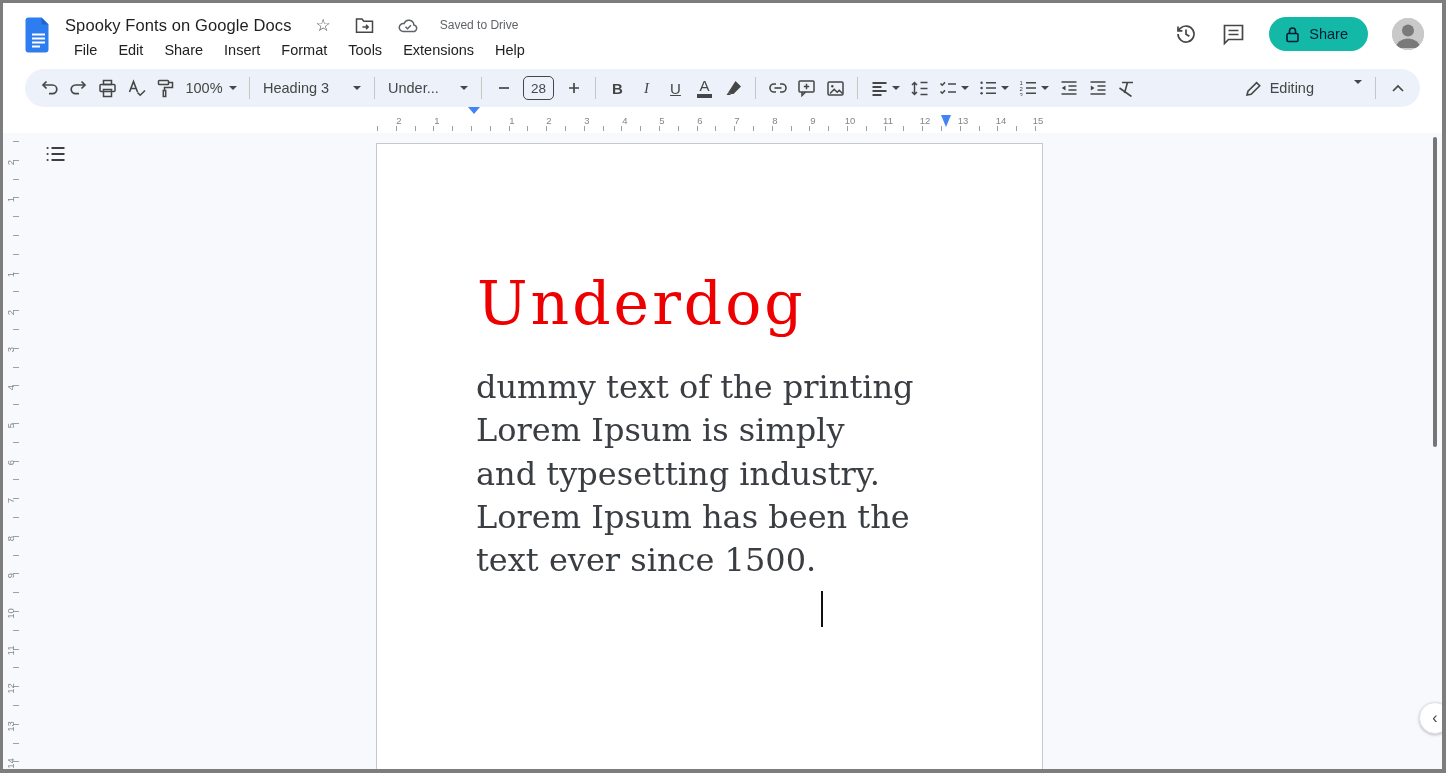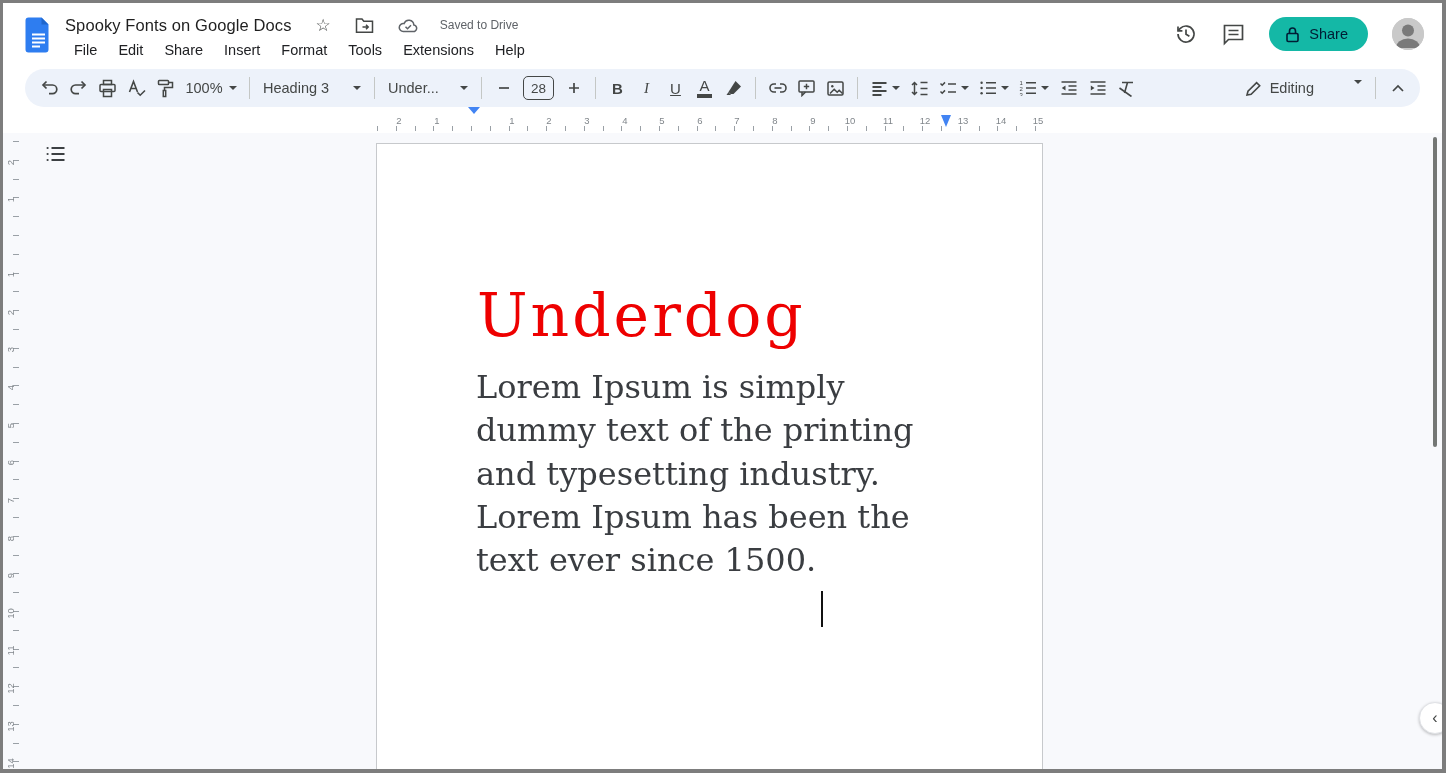--- a/index.html
+++ b/index.html
@@ -46,21 +46,21 @@
   .ind-left .tri { width:0; height:0; border-left:6px solid transparent; border-right:6px solid transparent; border-top:7px solid #4284f3; }
   .ind-right { position:absolute; left:943px; top:2px; transform:translateX(-50%); width:0; height:0; border-left:5.5px solid transparent; border-right:5.5px solid transparent; border-top:12px solid #4284f3; }
 
   
   .canvas { position:absolute; left:0; right:0; top:130px; bottom:0; background:#f8f9fc; overflow:hidden; }
   .vticks { position:absolute; left:10px; top:8px; width:6px; height:640px;
             background:repeating-linear-gradient(180deg,#9aa0a6 0 1px,transparent 1px 18.8px); }
   .vnum { position:absolute; left:0; width:14px; text-align:center; font-size:9.5px; color:#80868b; transform:rotate(-90deg); }
   .outline-btn { position:absolute; left:40px; top:8px; width:26px; height:26px; display:flex; align-items:center; justify-content:center; border-radius:50%; cursor:pointer; }
   .page { position:absolute; left:373px; top:10px; width:667px; height:740px; background:#fff; border:1px solid #c7c9cc; }
-  .doc-heading { position:absolute; left:100px; top:136px; font-family:"DejaVu Serif",serif; font-size:60px; letter-spacing:3px; color:#ee0000; white-space:nowrap; }
+  .doc-heading { position:absolute; left:100px; top:124px; font-family:"DejaVu Serif",serif; font-size:60px; letter-spacing:3px; color:#ee0000; white-space:nowrap; }
   .doc-body { position:absolute; left:99px; top:222px; font-family:"DejaVu Serif",serif; font-size:32px; line-height:43.3px; color:#3a3d41; white-space:nowrap; }
   .text-cursor { position:absolute; left:444px; top:447px; width:2px; height:36px; background:#111; }
   .scroll-thumb { position:absolute; right:5px; top:4px; width:4px; height:310px; border-radius:2px; background:#747775; }
   .panel-toggle { position:absolute; left:1416px; top:569px; width:32px; height:32px; border-radius:50%; background:#fff; border:1px solid #e0e2e6; box-shadow:0 1px 3px rgba(0,0,0,.25); display:flex; align-items:center; justify-content:center; color:#444746; font-size:16px; cursor:pointer; }
   svg.ic { display:block; }
   svg.ic * { vector-effect:non-scaling-stroke; }
 </style>
 </head>
 <body>
 
@@ -361,22 +361,22 @@
         <circle cx="1.6" cy="2" r="1.1" fill="#3c4043" stroke="none"></circle>
           <circle cx="1.6" cy="8" r="1.1" fill="#3c4043" stroke="none"></circle>
           <circle cx="1.6" cy="14" r="1.1" fill="#3c4043" stroke="none"></circle>
         <path d="M5.5 2 h13 M5.5 8 h13 M5.5 14 h13"></path>
       </svg>
     </div>
 
     <div class="page">
       <div class="doc-heading">Underdog</div>
       <div class="doc-body">
+        <div>dummy text of the printing</div>
         <div>Lorem Ipsum is simply</div>
-        <div>dummy text of the printing</div>
         <div>and typesetting industry.</div>
         <div>Lorem Ipsum has been the</div>
         <div>text ever since 1500.</div>
       </div>
       <div class="text-cursor"></div>
     </div>
 
     <div class="scroll-thumb"></div>
     <div class="panel-toggle">
       <span>‹</span>

